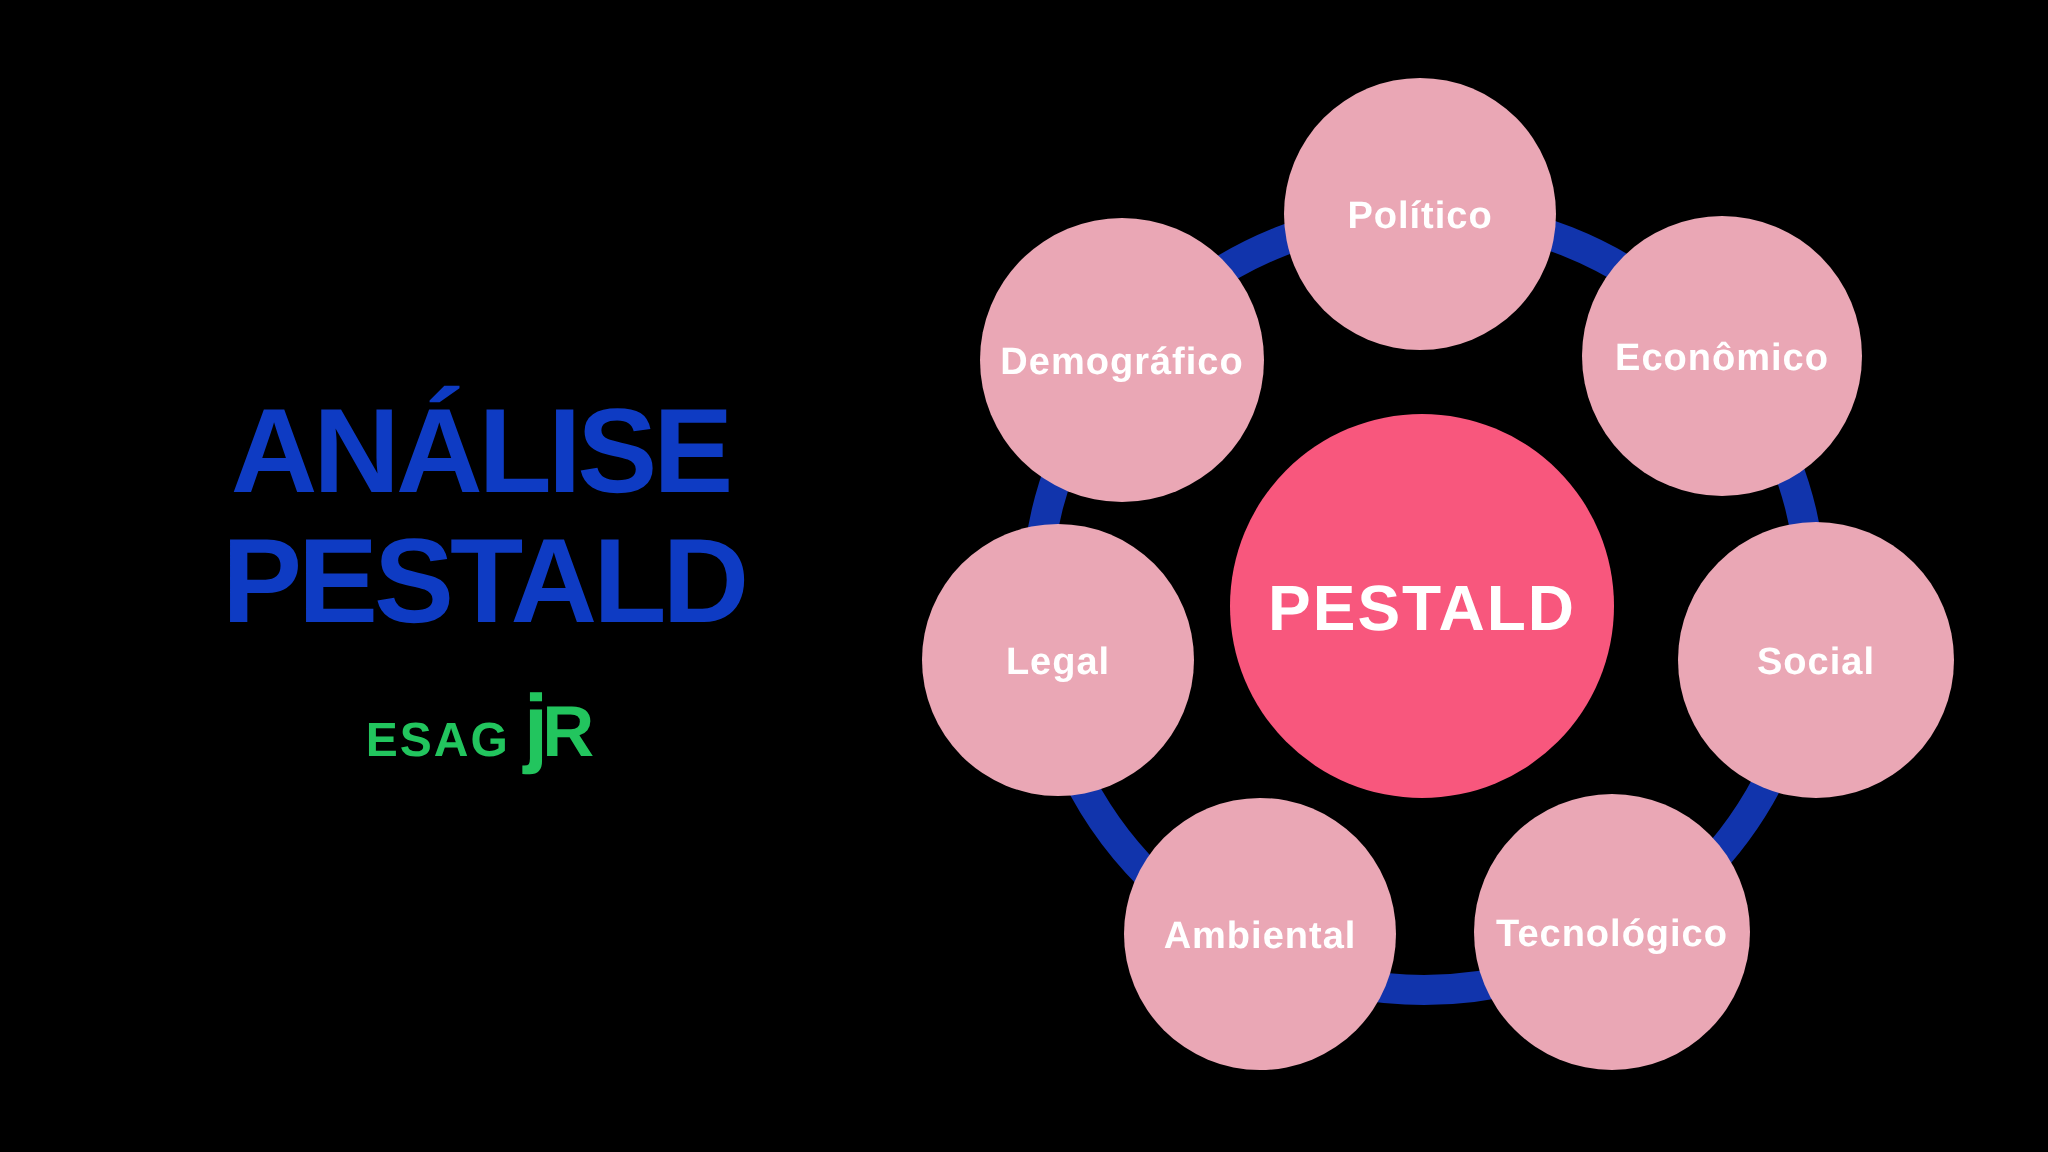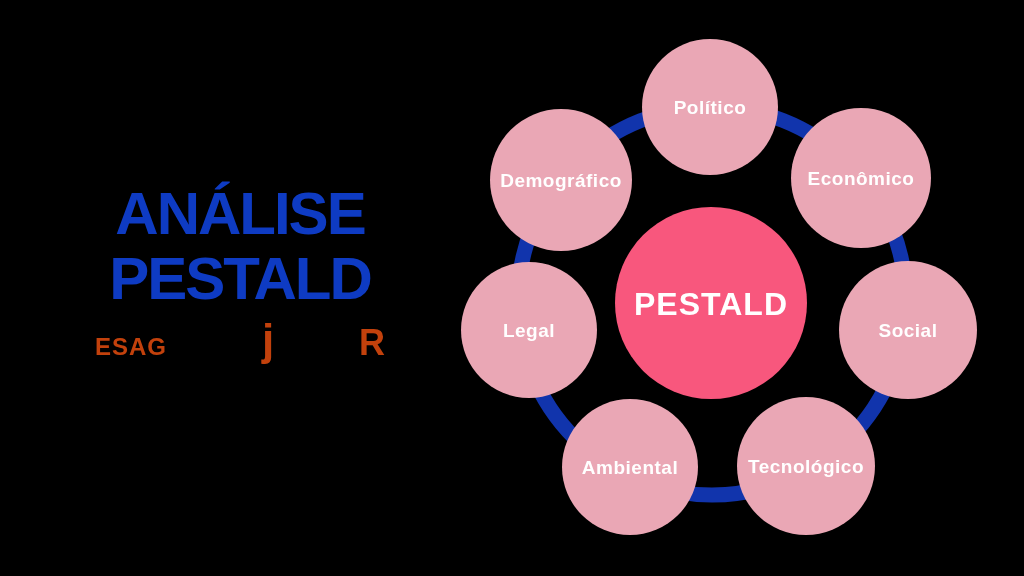--- a/index.html
+++ b/index.html
@@ -12,33 +12,33 @@
     font-family: "Liberation Sans", sans-serif;
   }
   .left-panel {
     position: absolute;
     left: 95px;
     top: 177px;
     width: 290px;
     text-align: center;
   }
   .title {
-    margin: 4px;
+    margin: 16px;
     color: #0E3BC3;
     font-size: 60px;
     line-height: 65px;
     font-weight: 800;
     letter-spacing: -2px;
   }
   .title span { display: block; }
   .logo {
     display: flex;
-    justify-content: space-between;
+    justify-content: center;
     align-items: baseline;
-    color: #c2410c;
+    color: #22c55e;
   }
   .logo .esag {
     font-size: 24px;
     font-weight: 800;
     letter-spacing: 1px;
     margin-right: 7px;
   }
   .logo .j {
     font-size: 44px;
     font-weight: 700;

